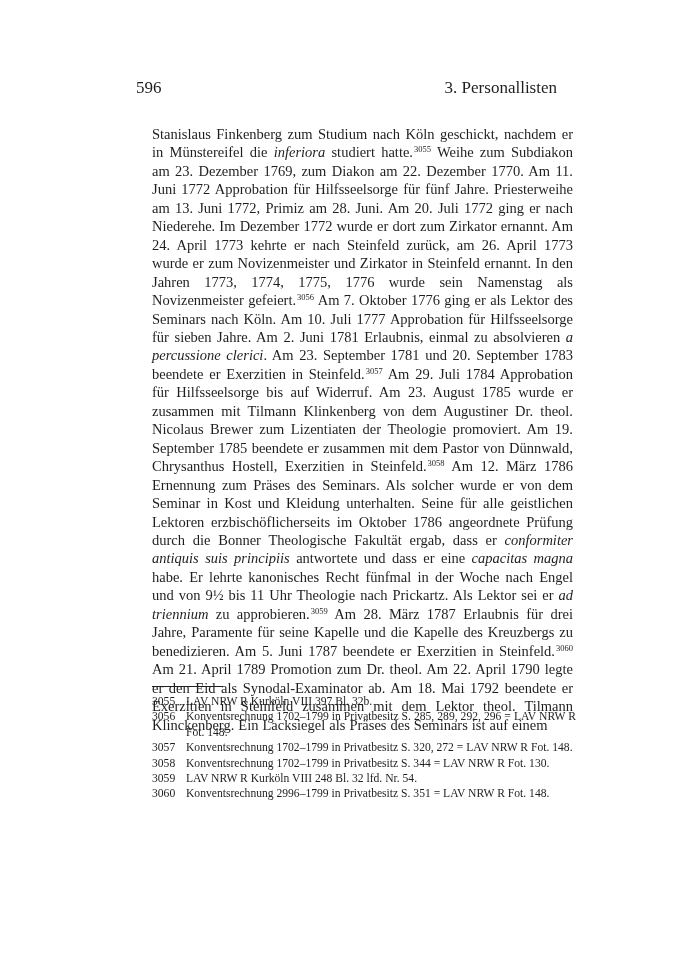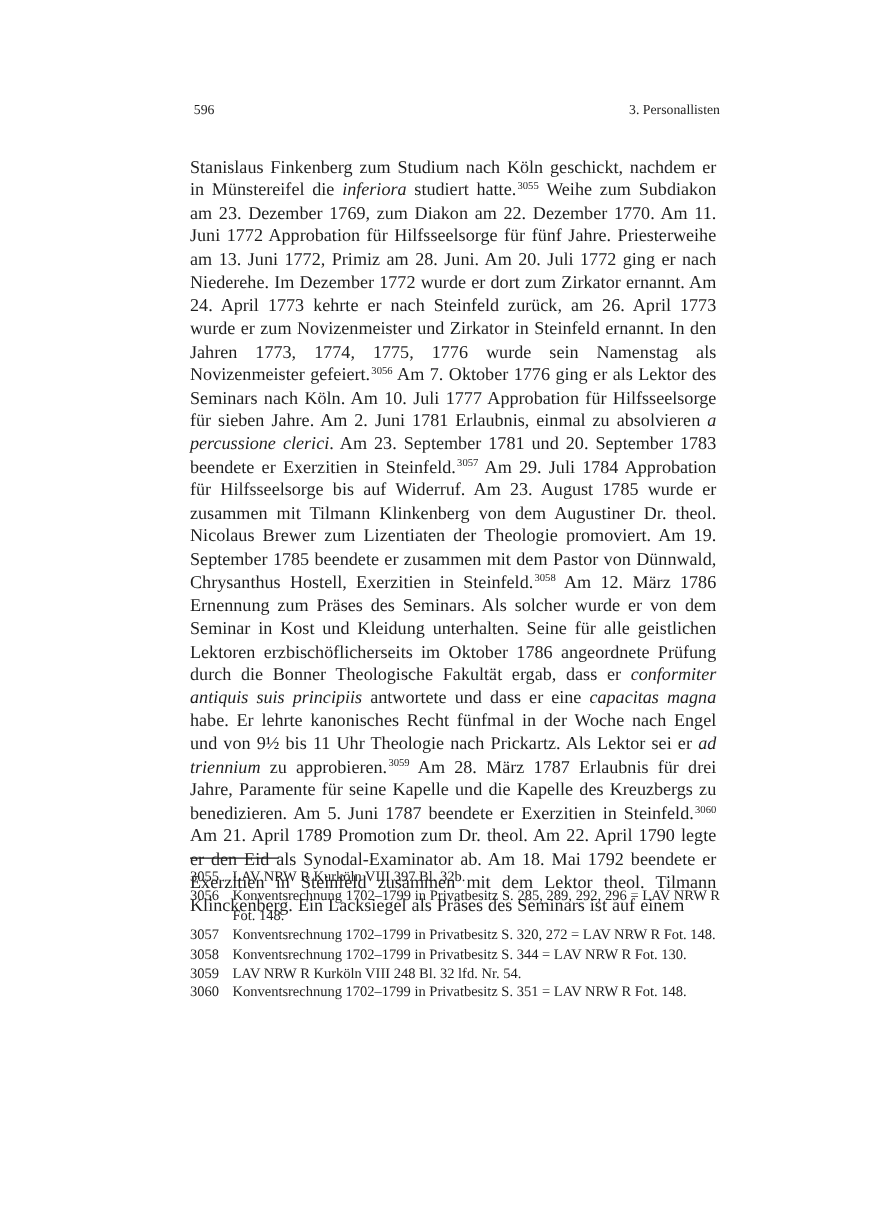--- a/index.html
+++ b/index.html
@@ -12,23 +12,23 @@
     width: 700px;
     height: 965px;
     background: #ffffff;
     color: #1e1e1e;
     font-family: "Liberation Serif", "DejaVu Serif", serif;
     overflow: hidden;
   }
   .runhead {
     position: absolute;
     top: 80px;
-    left: 155px;
+    left: 136px;
     width: 421px;
-    font-size: 11px;
+    font-size: 17px;
     line-height: 16px;
   }
   .pagenum {
     position: absolute;
     left: 0;
     top: 0;
   }
   .chapter {
     display: block;
     text-align: right;
@@ -110,17 +110,17 @@
     <div class="fn-row">
       <span class="fn-num">3058</span>
       <span class="fn-text">Konventsrechnung 1702–1799 in Privatbesitz S. 344 = LAV NRW R Fot. 130.</span>
     </div>
     <div class="fn-row">
       <span class="fn-num">3059</span>
       <span class="fn-text">LAV NRW R Kurköln VIII 248 Bl. 32 lfd. Nr. 54.</span>
     </div>
     <div class="fn-row">
       <span class="fn-num">3060</span>
-      <span class="fn-text">Konventsrechnung 1702–1799 in Privatbesitz S. 351 = LAV NRW R Fot. 148.</span>
+      <span class="fn-text">Konventsrechnung 2996–1799 in Privatbesitz S. 351 = LAV NRW R Fot. 148.</span>
     </div>
   </div>
 
 </div>
 
 </body></html>

